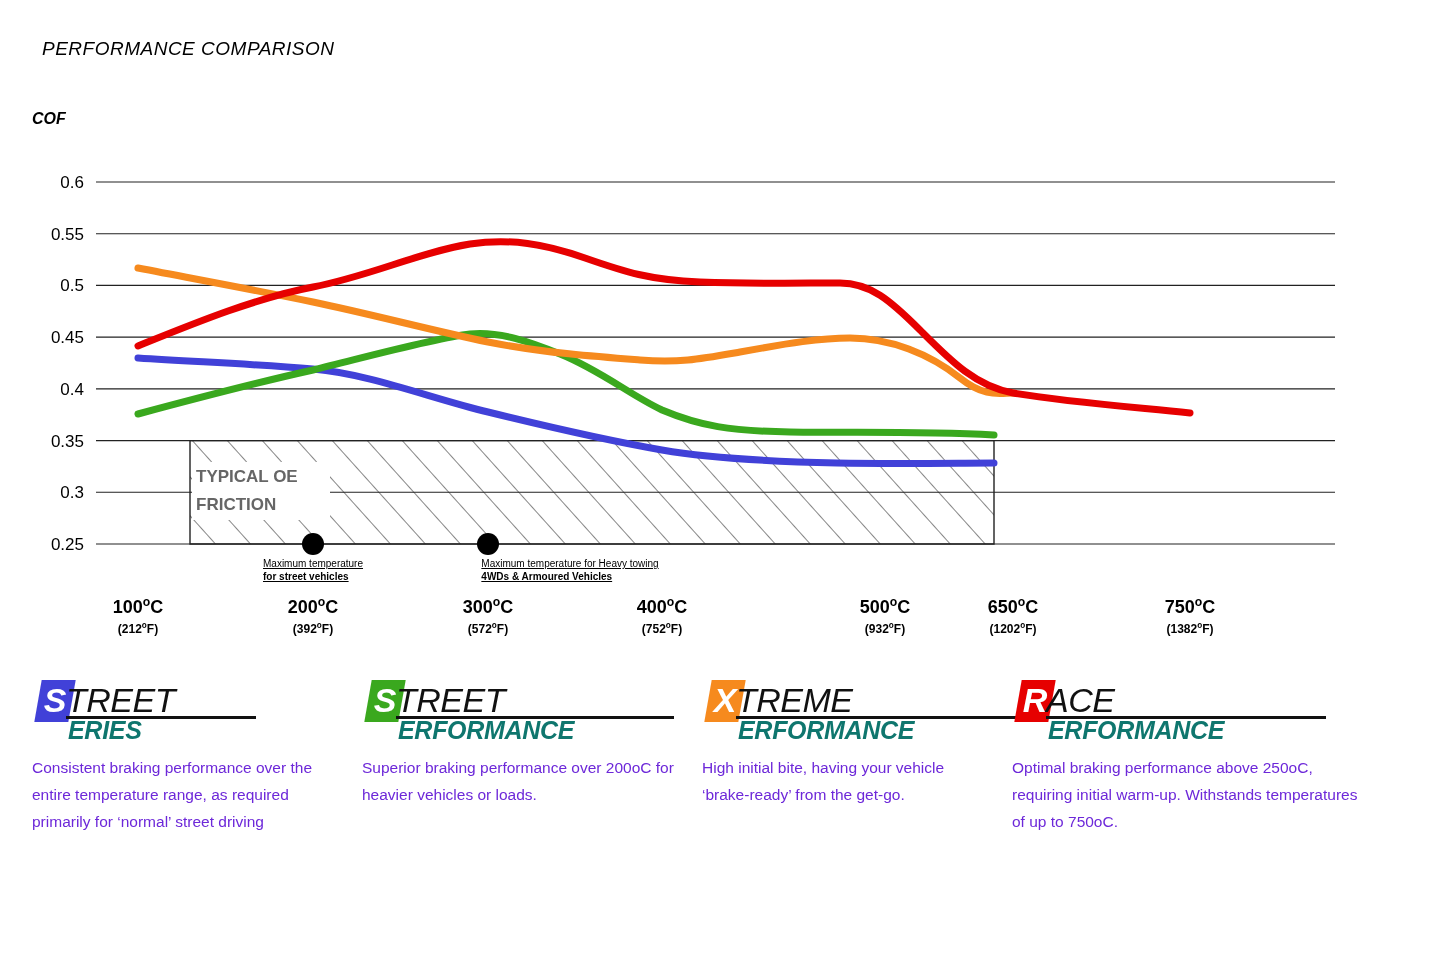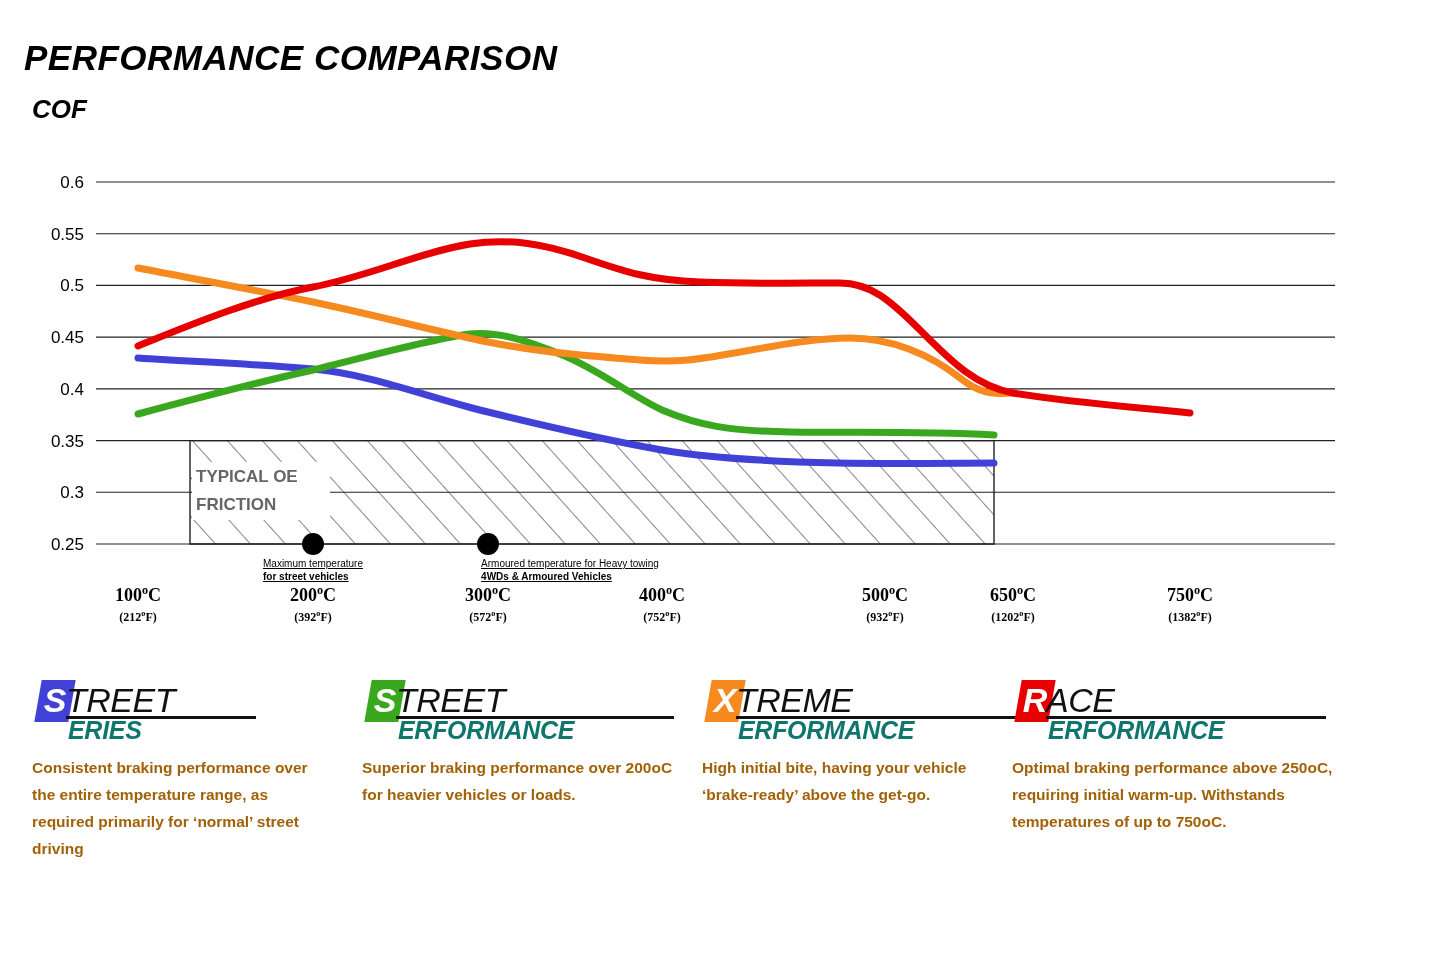--- a/index.html
+++ b/index.html
@@ -16,54 +16,53 @@
     overflow: hidden;
   }
   .page {
     position: relative;
     width: 1445px;
     height: 972px;
   }
   
   .title {
     position: absolute;
-    left: 24px;
+    left: 42px;
     top: 38px;
-    font-size: 35px;
-    font-weight: bold;
+    font-size: 19px;
+    font-weight: normal;
     font-style: italic;
     letter-spacing: 0.5px;
   }
   .cof-label {
     position: absolute;
     left: 32px;
-    top: 94px;
-    font-size: 26px;
+    top: 110px;
+    font-size: 16px;
     font-weight: bold;
     font-style: italic;
   }
   
   .chart-wrap {
     position: absolute;
     left: 0;
     top: 150px;
     width: 1325px;
     height: 430px;
   }
   .chart-svg {
     display: block;
   }
   
   .x-axis-labels {
     position: absolute;
     left: 0;
-    top: 583px;
+    top: 595px;
     width: 1445px;
     height: 60px;
-    font-family: Liberation Serif, serif;
   }
   .x-tick {
     position: absolute;
     text-align: center;
     transform: translateX(-50%);
   }
   .x-tick .c {
     font-size: 18px;
     font-weight: bold;
     white-space: nowrap;
@@ -152,23 +151,23 @@
   }
   .logo-rule {
     position: absolute;
     left: 34px;
     top: 36px;
     height: 3px;
     background: #111;
   }
   .desc {
     font-size: 15.5px;
-    font-weight: bold;
+    font-weight: normal;
     line-height: 1.75;
-    color: #a16207;
+    color: #6d28d9;
   }
   .hatch-label {
     font-size: 17px;
     font-weight: bold;
     fill: #666;
     font-family: "Liberation Sans", sans-serif;
   }
   .ytick-text {
     font-size: 17px;
     fill: #000;
@@ -236,21 +235,21 @@
         <circle cx="488" cy="394" r="11" fill="#000"></circle>
       </g>
     </svg>
   </div>
 
   <div class="annot" style="left:313px; top:558px;">
     <div class="l1">Maximum temperature</div>
     <div class="l2">for street vehicles</div>
   </div>
   <div class="annot" style="left:570px; top:558px;">
-    <div class="l1">Armoured temperature for Heavy towing</div>
+    <div class="l1">Maximum temperature for Heavy towing</div>
     <div class="l2">4WDs &amp; Armoured Vehicles</div>
   </div>
 
   <div class="x-axis-labels">
     <div class="x-tick" style="left:138px;">
       <div class="c">100<span class="sup">o</span>C</div>
       <div class="f">(212<span class="sup">o</span>F)</div>
     </div>
     <div class="x-tick" style="left:313px;">
       <div class="c">200<span class="sup">o</span>C</div>
@@ -303,21 +302,21 @@
     </div>
 
     <div class="product p3">
       <div class="logo">
         <div class="logo-badge" style="background:#f68a1e;"></div>
         <div class="logo-letter">X</div>
         <div class="logo-word1">TREME</div>
         <div class="logo-rule" style="width:280px;"></div>
         <div class="logo-word2">ERFORMANCE</div>
       </div>
-      <div class="desc">High initial bite, having your vehicle ‘brake-ready’ above the get-go.</div>
+      <div class="desc">High initial bite, having your vehicle ‘brake-ready’ from the get-go.</div>
     </div>
 
     <div class="product p4">
       <div class="logo">
         <div class="logo-badge" style="background:#e60000;"></div>
         <div class="logo-letter">R</div>
         <div class="logo-word1">ACE</div>
         <div class="logo-rule" style="width:280px;"></div>
         <div class="logo-word2">ERFORMANCE</div>
       </div>

